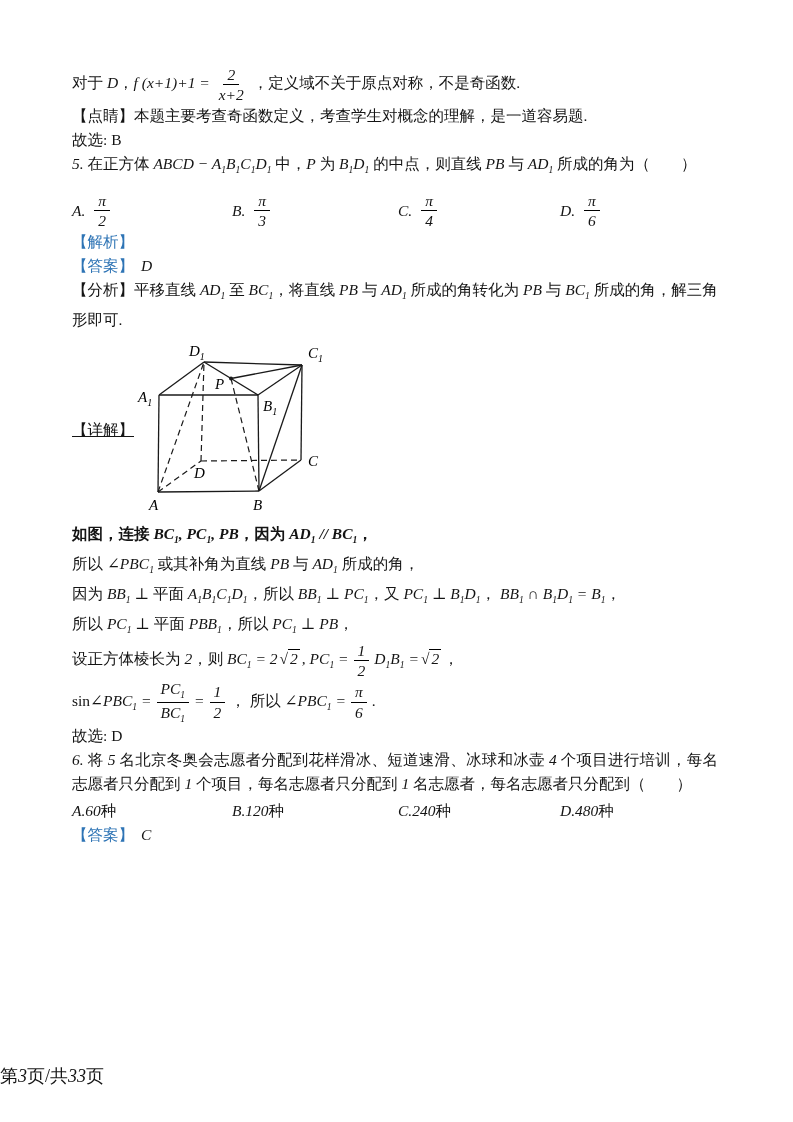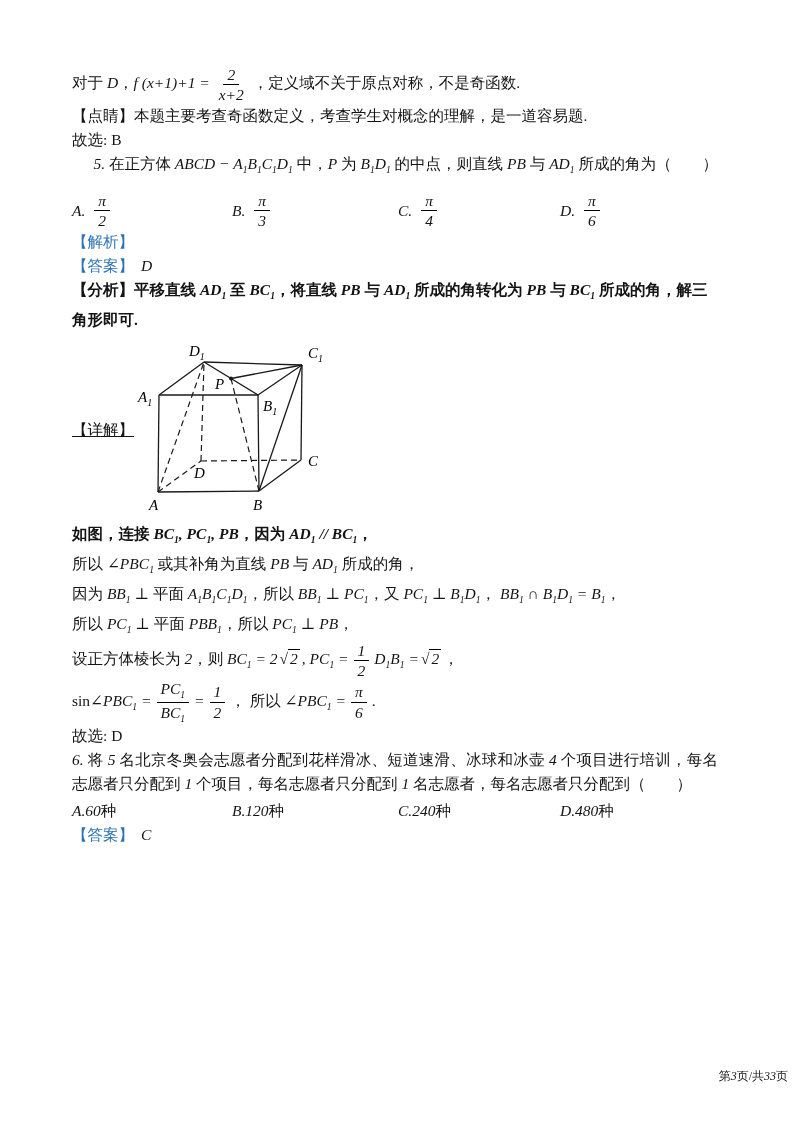--- a/index.html
+++ b/index.html
@@ -36,25 +36,25 @@
   .sqrt .rs { font-style: normal; }
   .sqrt .rad { border-top: 1.2px solid #000; padding: 0 2px; }
 
   .blue { color: var(--accent); }
   .ansletter { font-style: italic; margin-left: 7px; }
 
   
   .mt-intro    { margin-top: 0; }
   .mt-choiceB  { margin-top: 20px; }
   .mt-note     { margin-top: 8px; }
-  .mt-q5stem   { margin-top: 12px; text-align: right; }
+  .mt-q5stem   { margin-top: 12px; }
   .mt-q5opts   { margin-top: 10px; }
   .mt-ans      { margin-top: 12px; }
   .mt-jiexi    { margin-top: 12px; }
-  .mt-fenxi    { margin-top: 12px; font-weight: bold; }
+  .mt-fenxi    { margin-top: 12px; }
   .mt-fig      { margin-top: 8px; }
   .mt-l1       { margin-top: 12px; font-weight: bold; }
   .mt-l2       { margin-top: 20px; }
   .mt-l3       { margin-top: 20px; }
   .mt-l4       { margin-top: 17px; }
   .mt-l5       { margin-top: 12px; }
   .mt-l6       { margin-top: 9px; }
   .mt-choiceD  { margin-top: 13px; }
   .mt-q6stem   { margin-top: 12px; }
   .mt-q6opts   { margin-top: 3px; }
@@ -74,21 +74,21 @@
   .detail-label { width: 66px; flex: 0 0 66px; text-decoration: underline; }
   .figsvg { margin-left: -12px; display: block; }
 
   .flabel { font-family: "Liberation Serif", "DejaVu Serif", serif; font-style: italic; font-size: 15px; fill: #000; }
   .fsub { font-size: 10px; }
   .edge { stroke: #1a1a1a; stroke-width: 1.3; fill: none; }
   .hidden-edge { stroke: #1a1a1a; stroke-width: 1.2; fill: none; stroke-dasharray: 6 4; }
 
   .footer {
     position: absolute; left: 0; top: 1064px; width: 100%;
-    text-align: right; font-size: 12px; line-height: 24px;
+    text-align: left; font-size: 18px; line-height: 24px;
   }
 </style>
 </head>
 <body>
 
 <div class="page">
   <div class="content">
 
     <p class="line mt-intro"><span class="t">对于 </span><span class="m">D</span><span class="t">，</span><span class="m">f (x+1)+1 =</span><span class="frac">
           <span class="fn">2</span>

